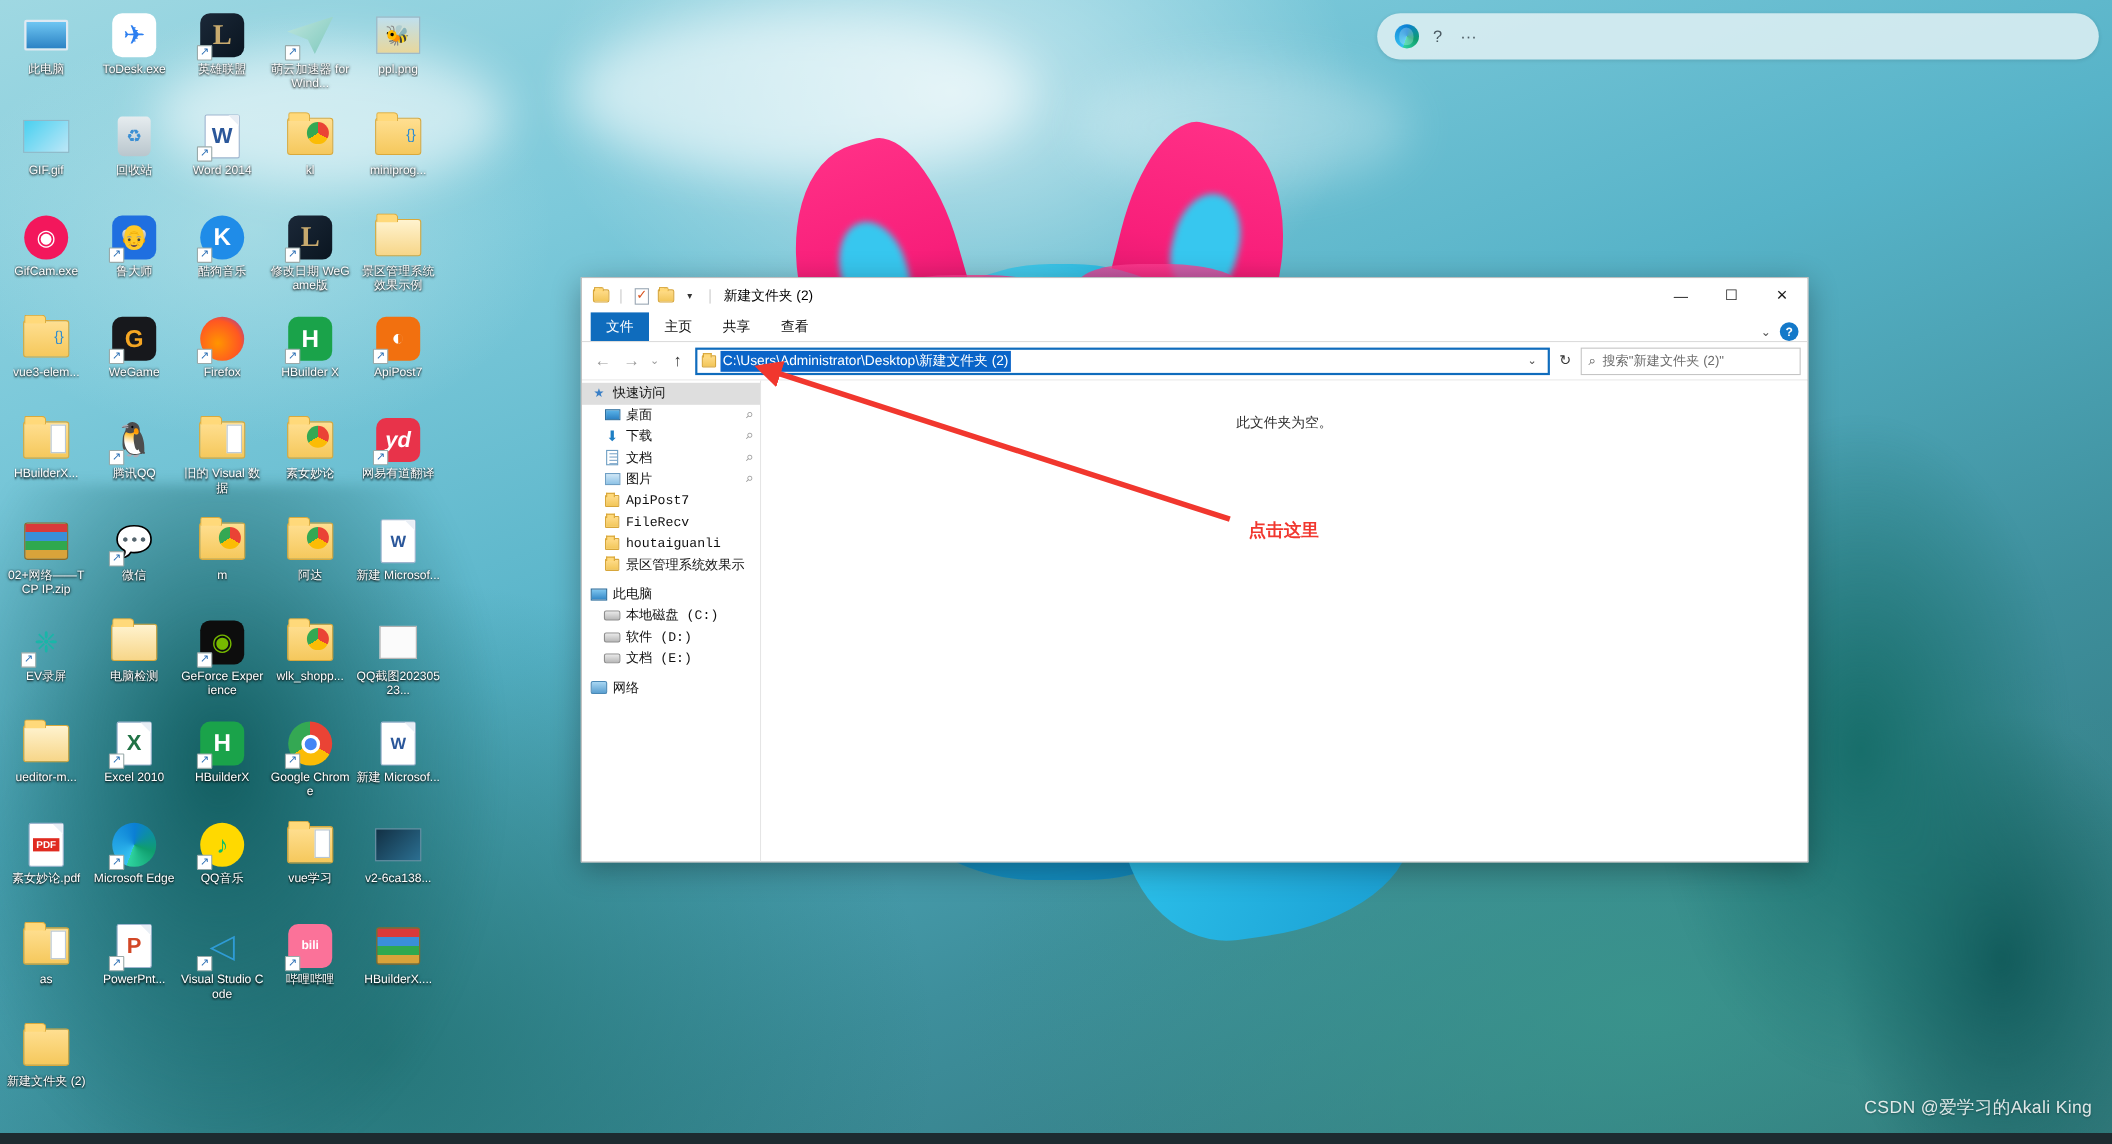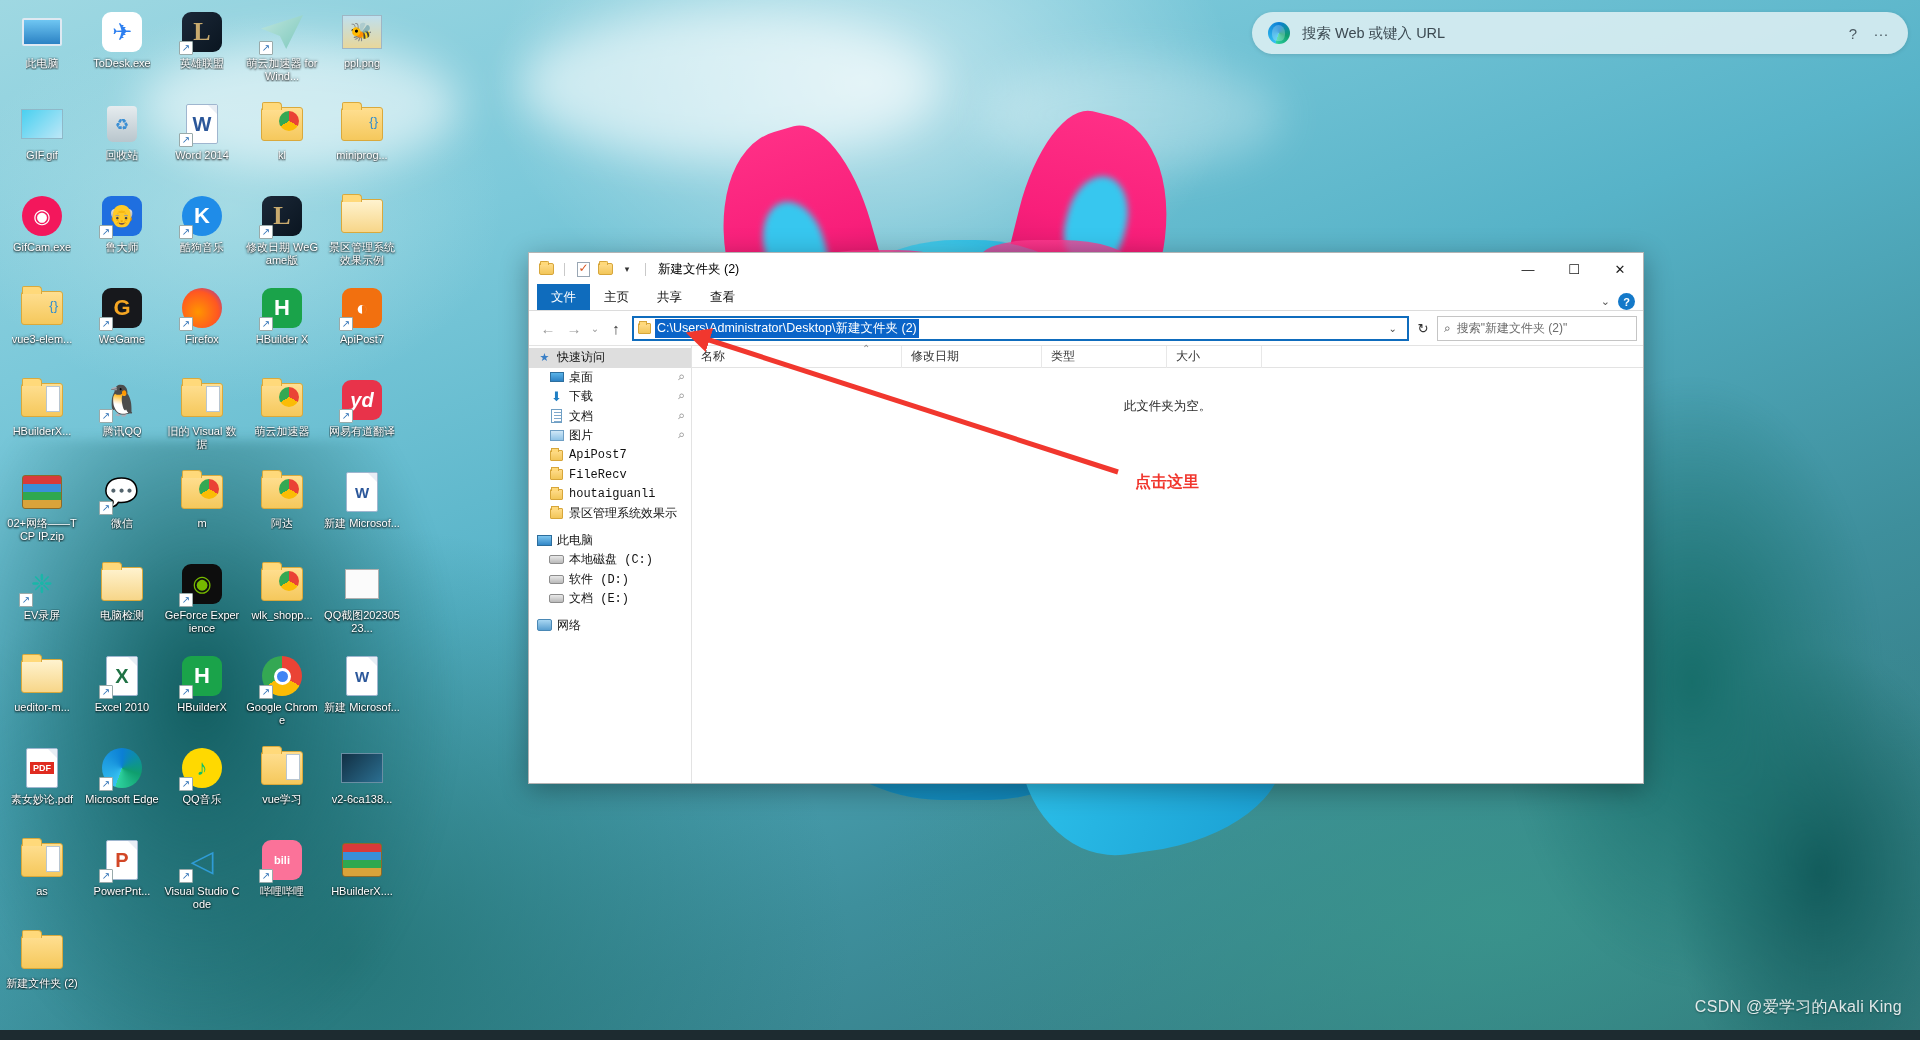--- a/index.html
+++ b/index.html
@@ -445,21 +445,21 @@
         </div>
       </div>
       <div class="lbl">旧的 Visual 数据</div>
     </div>
     <div class="dicon">
       <div class="glyph">
         <div class="folder">
           <div style="position:absolute;right:3px;top:3px;width:20px;height:20px;border-radius:50%;background:conic-gradient(#ea4335 0 33%,#fbbc05 33% 66%,#34a853 66% 100%);"></div>
         </div>
       </div>
-      <div class="lbl">萌云加速器</div>
+      <div class="lbl">素女妙论</div>
     </div>
     <div class="dicon">
       <div class="glyph">
         <div class="sq" style="background:#e8334a;font-size:20px;font-style:italic;">yd</div>
         <span class="shortcut-arrow">↗</span>
       </div>
       <div class="lbl">网易有道翻译</div>
     </div>
     <div class="dicon">
       <div class="glyph">
@@ -647,21 +647,20 @@
     <div class="dicon">
       <div class="glyph">
         <div class="folder"></div>
       </div>
       <div class="lbl">新建文件夹 (2)</div>
     </div>
   </div>
 
 <div id="top-search">
   <div class="edge"></div>
-  <div class="ph">搜索 Web 或键入 URL</div>
   <div class="rb">?</div>
   <div class="rb">···</div>
 </div>
 
 <div id="explorer">
 
   <div id="titlebar">
     <div class="qat">
       <span class="qicon">
           <span class="mini-folder"></span>
@@ -799,35 +798,20 @@
         </div>
         <div class="gap"></div>
         <div class="nrow">
           <span class="ni">
             <span class="ico-net"></span>
           </span>
           <span class="ntext">网络</span>
         </div>
       </div>
     <div id="list-pane">
-      <div id="col-header">
-          <div class="colh" style="width: 210px;">
-            <span>名称</span>
-          </div>
-          <div class="colh" style="width: 140px;">
-            <span>修改日期</span>
-          </div>
-          <div class="colh" style="width: 125px;">
-            <span>类型</span>
-          </div>
-          <div class="colh" style="width: 95px;">
-            <span>大小</span>
-          </div>
-          <span id="sort-caret">⌃</span>
-        </div>
       <div id="empty-msg">此文件夹为空。</div>
     </div>
   </div>
 
 </div>
 
 <svg id="annotation" viewBox="0 0 1920 1040" xmlns="http://www.w3.org/2000/svg">
   <defs>
     <marker id="arrowhead" markerWidth="5" markerHeight="5" refX="2" refY="2.5" orient="auto" markerUnits="strokeWidth">
       <polygon points="0,0 5,2.5 0,5" fill="#f1372e"></polygon>

